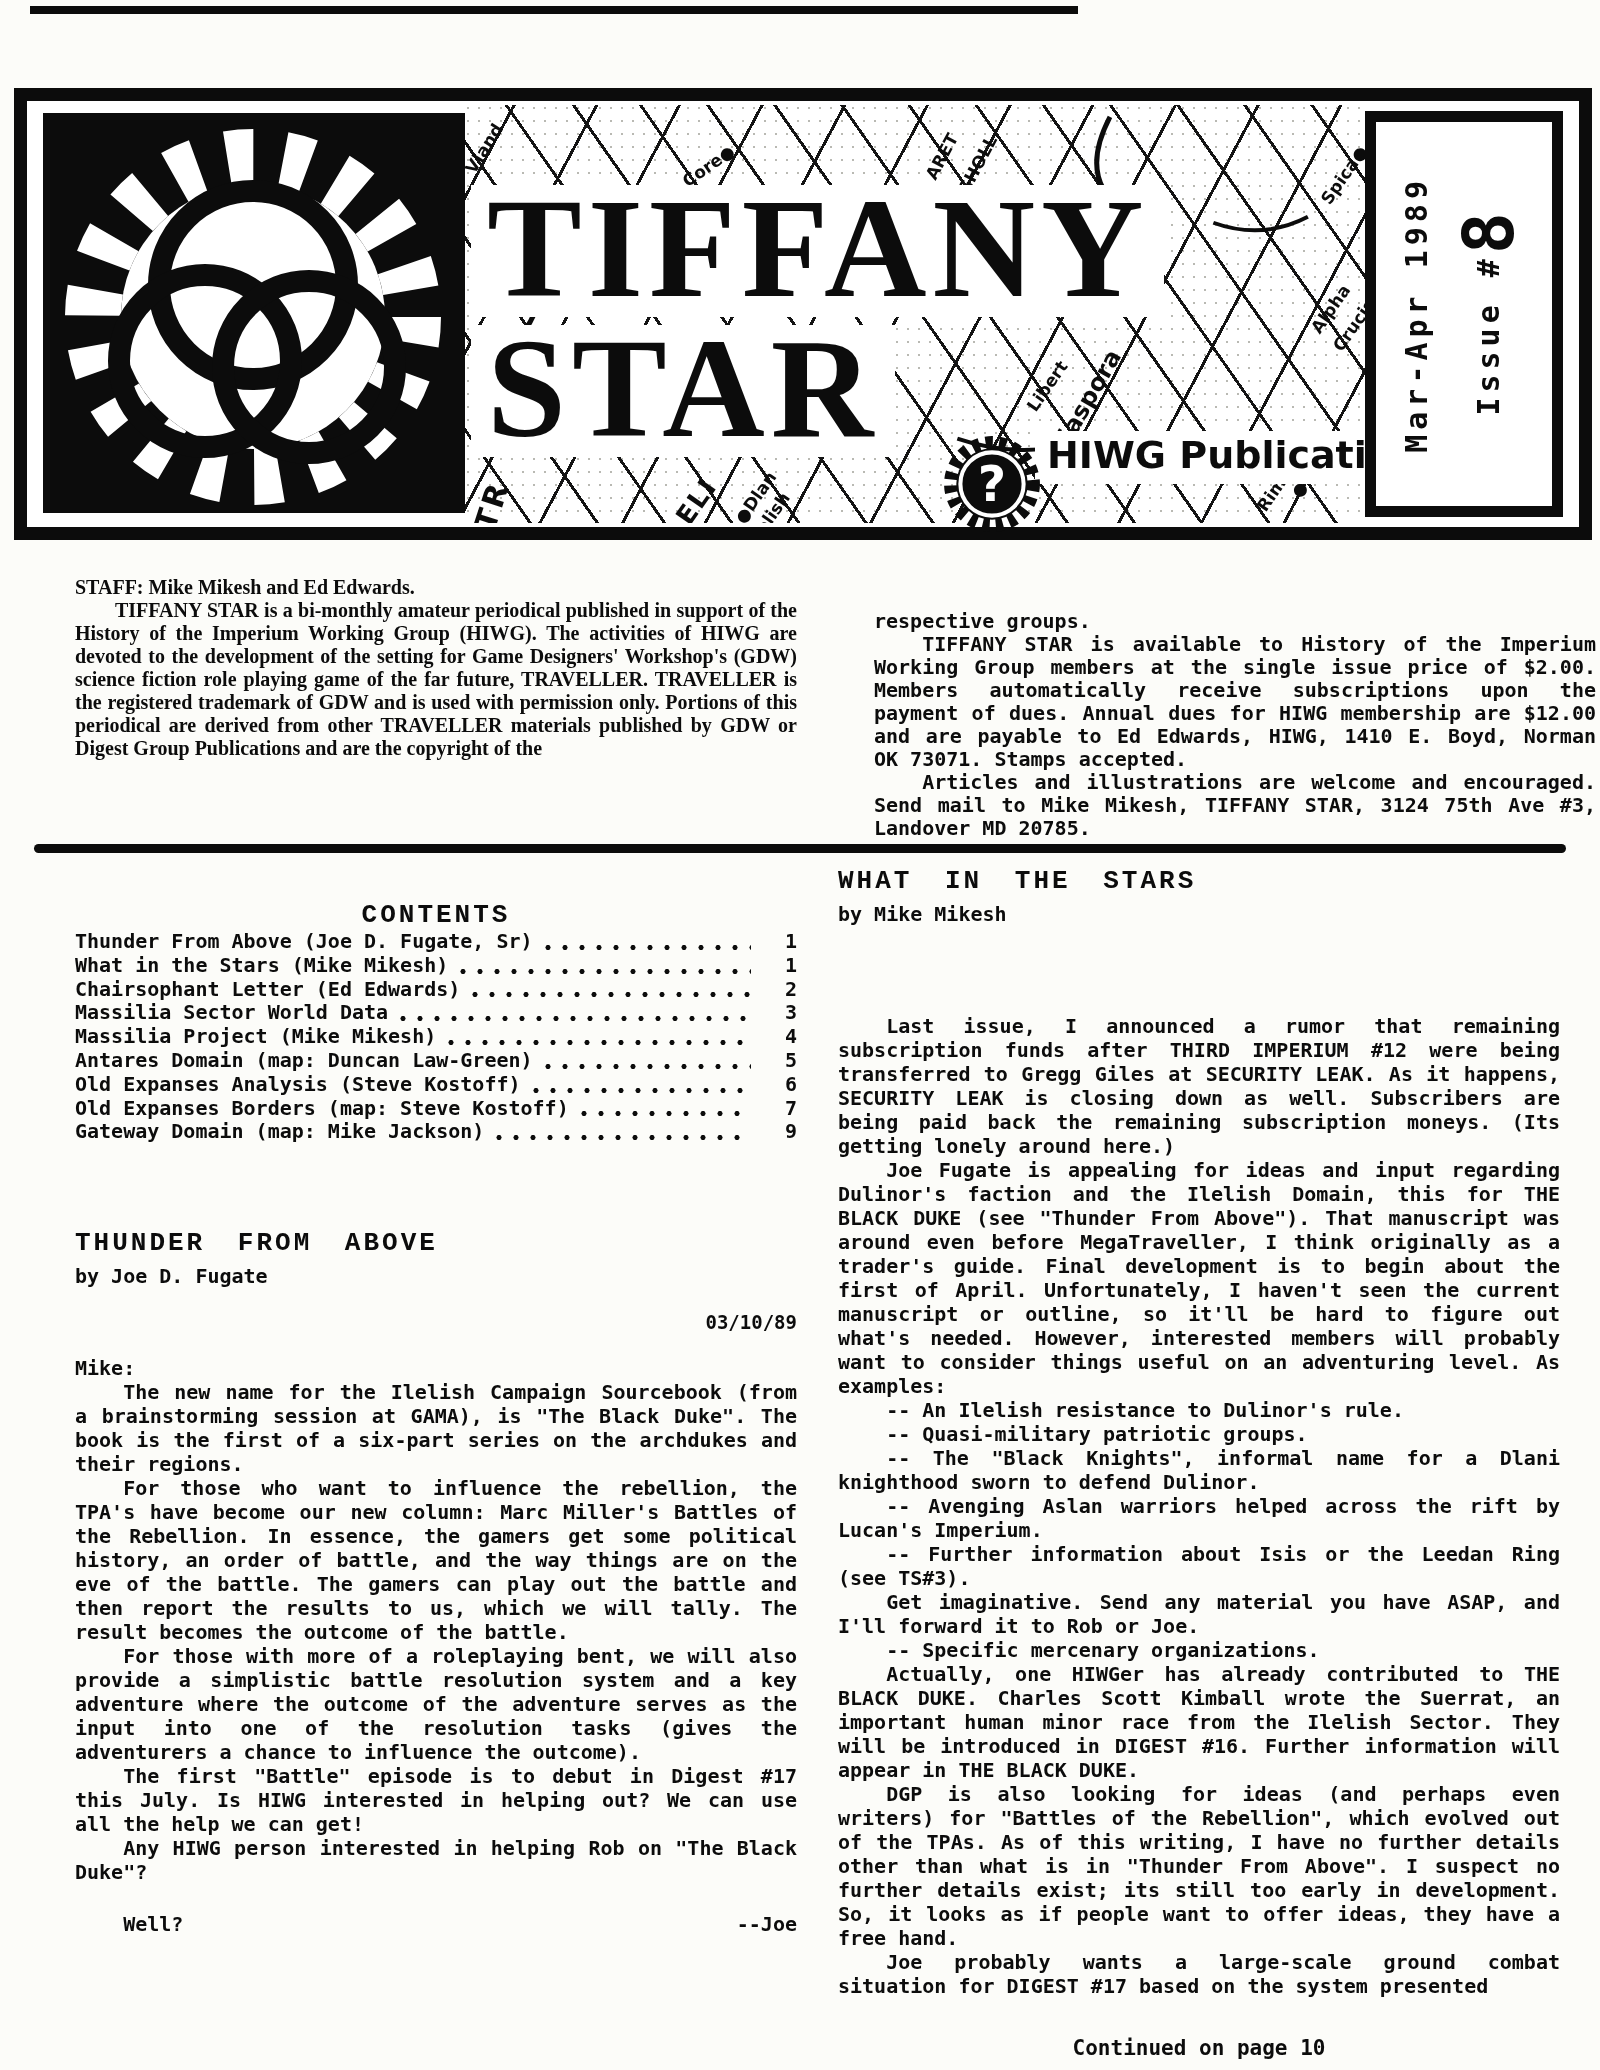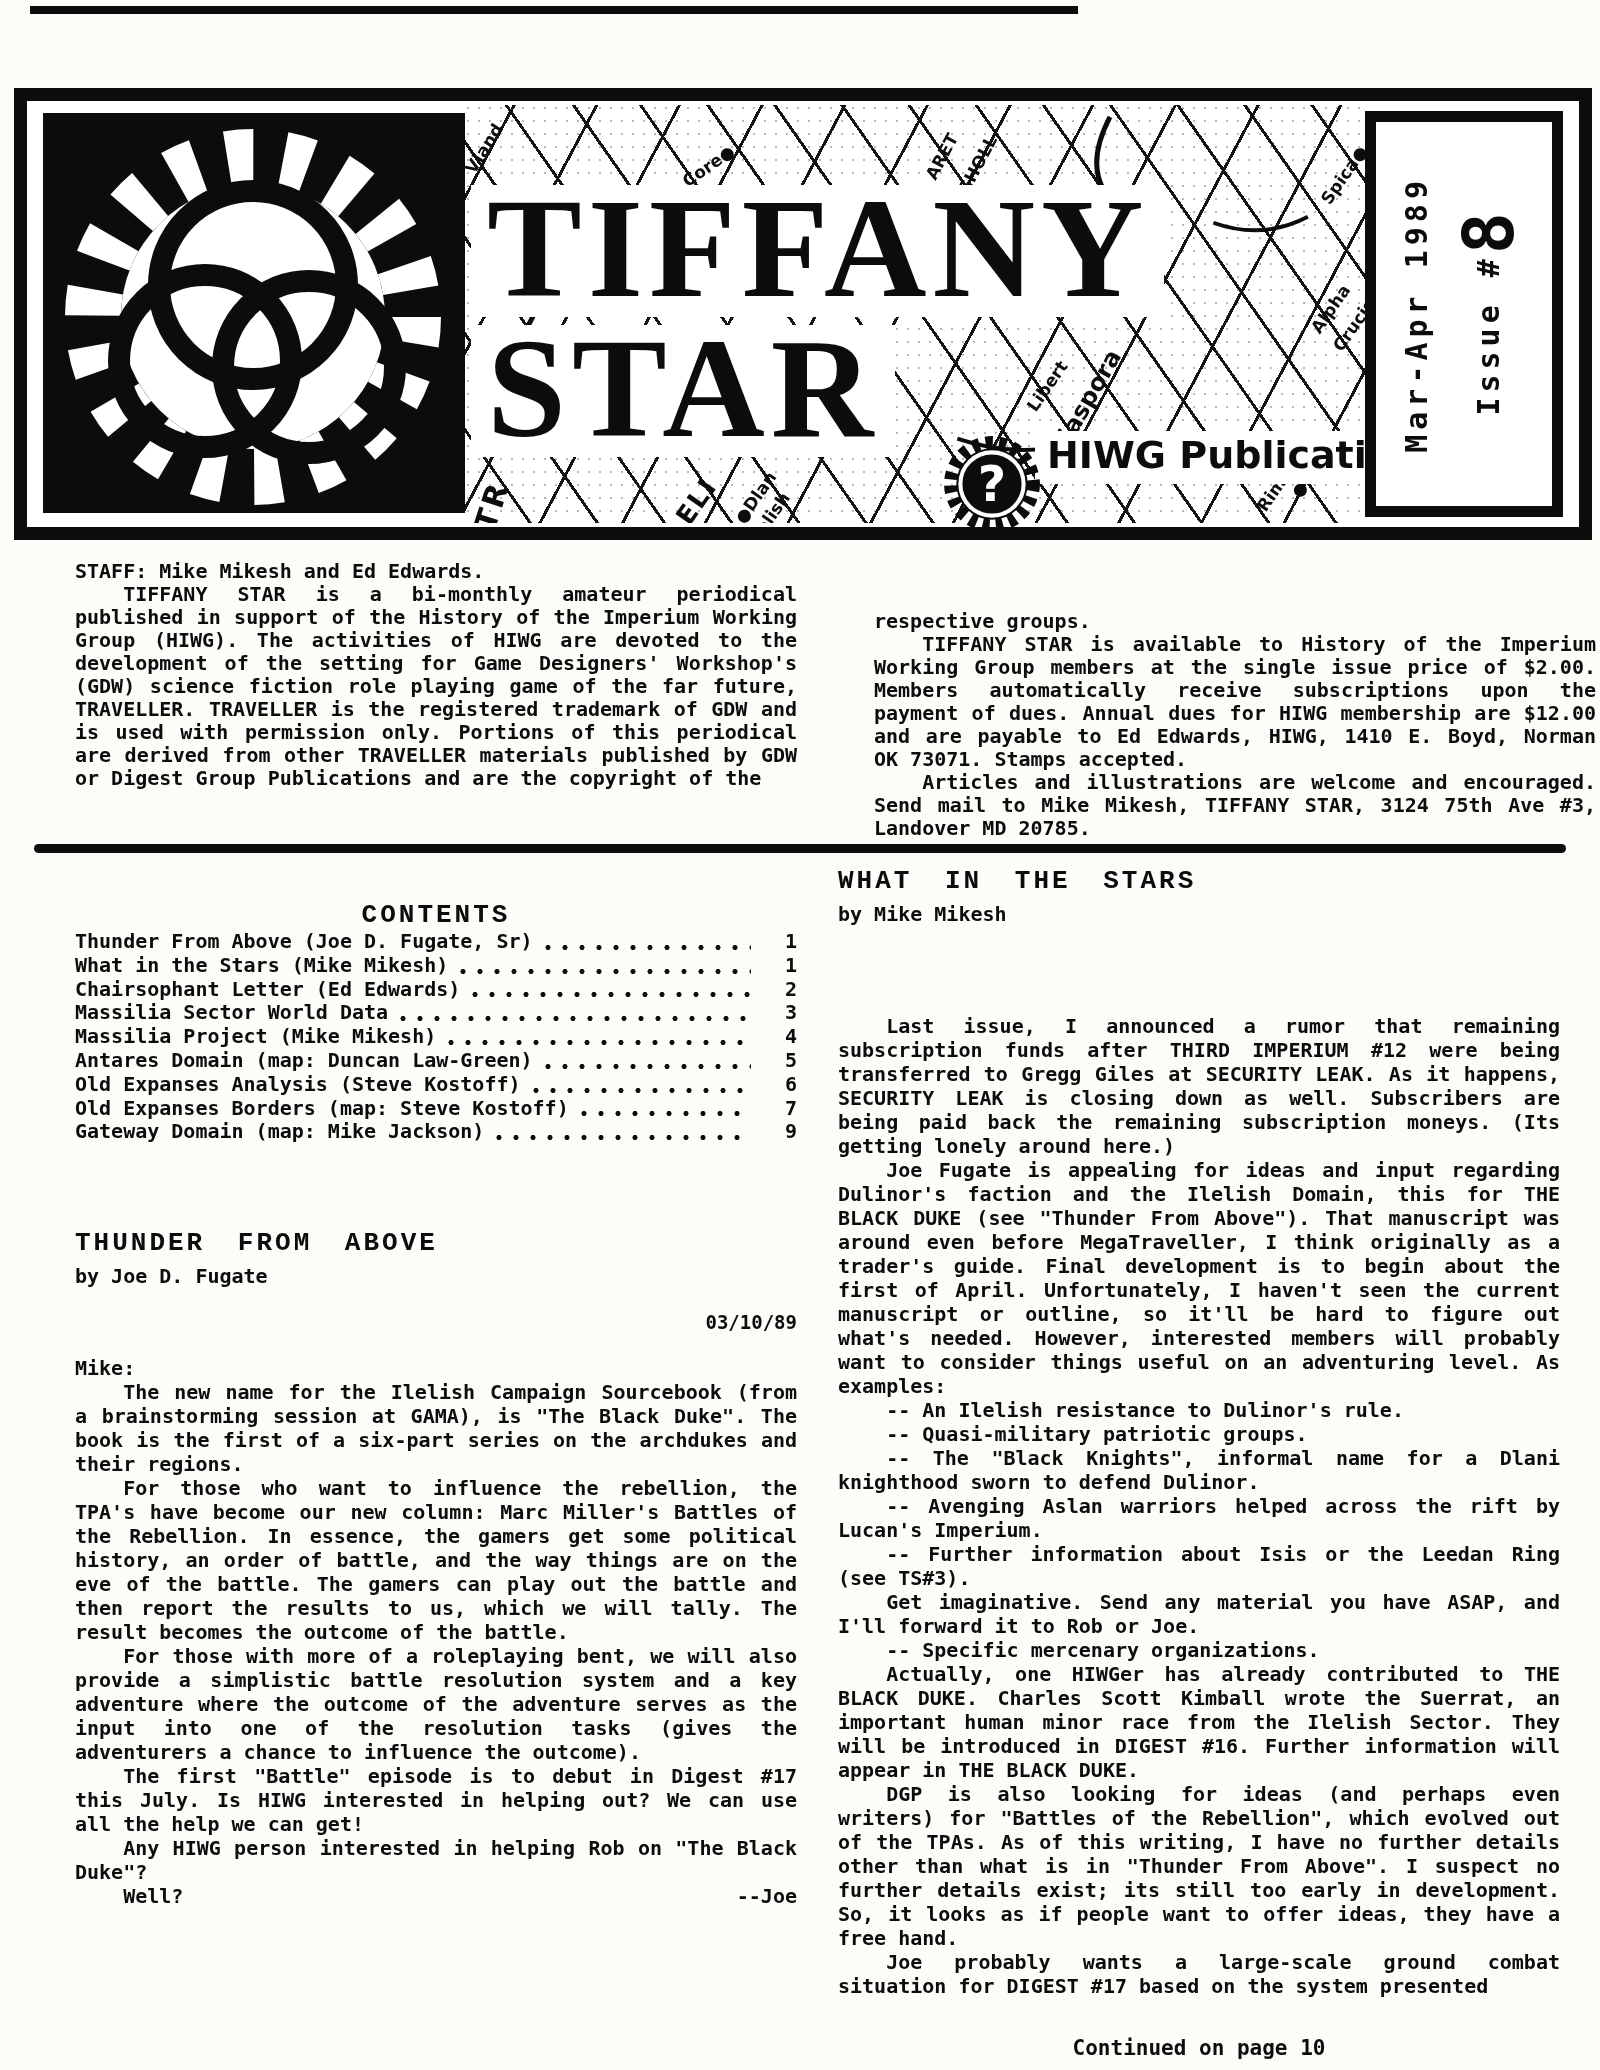--- a/index.html
+++ b/index.html
@@ -49,21 +49,21 @@
   .gear{position:absolute;left:914px;top:332px;width:102px;height:102px;z-index:4;}
   .issuebox{position:absolute;right:16px;top:10px;bottom:10px;width:176px;
     border:11px solid #0c0c0c;background:#fff;display:flex;flex-direction:row;
     justify-content:center;align-items:center;gap:14px;z-index:3;}
   .vtext{writing-mode:vertical-rl;transform:rotate(180deg);font-weight:bold;
     font-size:30px;letter-spacing:5px;white-space:nowrap;font-family:"DejaVu Sans Mono",monospace;}
   .big8{font-size:70px;letter-spacing:0;}
   
   .txtcol{font-weight:bold;font-size:20px;line-height:23px;}
   .mast{position:absolute;width:722px;}
-  .mastL{left:75px;top:560px;}
+  .mastL{left:75px;top:576px;font-family:Liberation Serif, serif;}
   .mastR{left:838px;top:610px;margin-left:36px;}
   p.para{margin:0;text-align:justify;text-indent:4ch;}
   p.para.ni{text-indent:0;}
   p.para.b{text-indent:4ch;}
   .divider{position:absolute;left:34px;top:844px;width:1532px;height:9px;background:#0c0c0c;border-radius:5px;}
   .colL{position:absolute;left:75px;top:900px;width:722px;}
   .colR{position:absolute;left:838px;top:866px;width:722px;}
   h2.head{font-family:Liberation Mono, monospace;font-weight:bold;margin:0;
     font-size:26px;line-height:30px;letter-spacing:3px;word-spacing:14px;}
   .contents-head{text-align:center;font-size:25px;letter-spacing:8px;margin:16px 0 36px 0;}
@@ -73,21 +73,21 @@
   .toc-dots{flex:1;margin:0 10px 4px 12px;height:5px;align-self:flex-end;
     background-image:radial-gradient(circle at 3px 2.5px,#0c0c0c 2.3px,transparent 2.8px);
     background-size:17px 5px;background-repeat:repeat-x;}
   .toc-page{min-width:3ch;text-align:right;}
   .thunder{margin-top:84px;}
   .byline{margin-top:6px;font-size:20px;font-weight:bold;line-height:24px;}
   .dateline{text-align:right;margin-top:22px;font-weight:bold;font-size:19px;line-height:24px;}
   .paras{font-size:20px;line-height:24px;font-weight:bold;}
   .thunder .paras{margin-top:22px;}
   .colR .paras{margin-top:88px;}
-  .sigrow{display:flex;justify-content:space-between;font-size:20px;line-height:24px;font-weight:bold;}
+  .sigrow{display:flex;justify-content:space-between;font-size:20px;line-height:24px;font-weight:bold;margin-top:28px;}
   .sigrow .q{padding-left:4ch;}
   .continued{text-align:center;margin-top:38px;font-size:21px;font-weight:bold;}
 </style>
 </head>
 <body>
 
 <div class="topbar"></div>
 
 <div class="banner">
 

